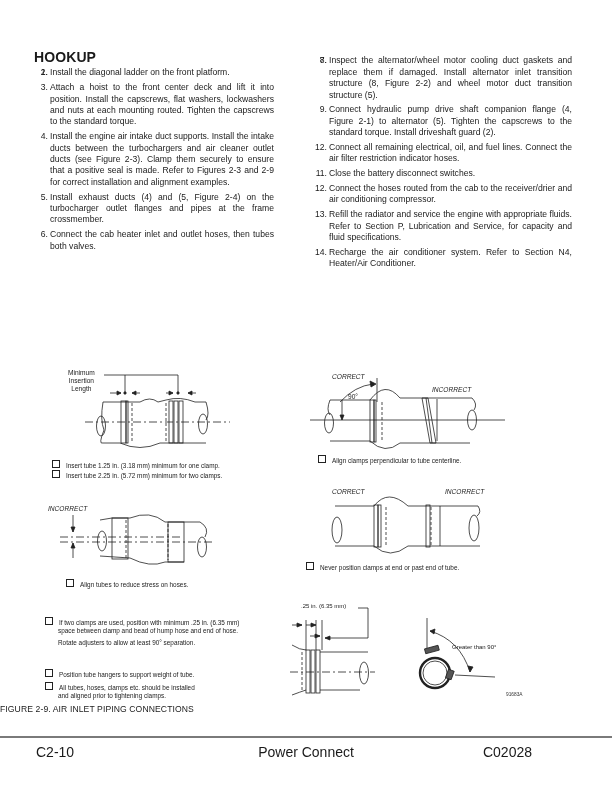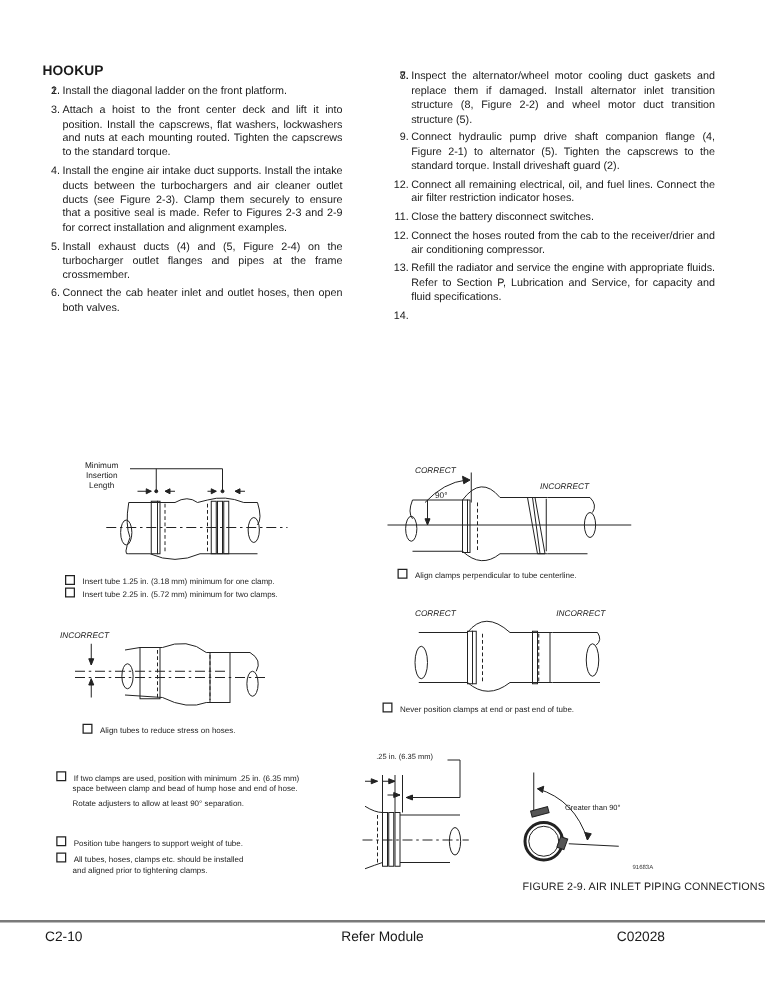--- a/index.html
+++ b/index.html
@@ -1,63 +1,63 @@
 <!DOCTYPE html>
 <html><head>
   <meta charset="utf-8">
   <style>
     html, body { margin: 0; padding: 0; background: #ffffff; }
     body { width: 612px; height: 792px; position: relative; overflow: hidden;
            font-family: "Liberation Sans", sans-serif; color: #1a1a1a; }
     .col { position: absolute; top: 52px; font-size: 8.6px; line-height: 11.4px; }
     .col-left { left: 34px; width: 240px; }
     .col-right { left: 312px; width: 260px; }
-    .heading { font-weight: bold; font-size: 11px; margin: 0 0 4px 0; letter-spacing: 0.1px; }
+    .heading { font-weight: bold; font-size: 14px; margin: 0 0 4px 0; letter-spacing: 0.1px; }
     ol { list-style: none; margin: 0; padding: 0; }
     .item { position: relative; padding-left: 16px; margin-bottom: 3.4px; text-align: justify; }
     .col-right .item { padding-left: 17px; }
     .num { position: absolute; left: 0; top: 0; width: 14px; text-align: right; }
     .col-right .num { width: 15px; }
     .note { position: absolute; font-size: 6.4px; line-height: 8.6px; color: #222; white-space: nowrap; }
     .note .box { display: inline-block; width: 6px; height: 6px; border: 0.8px solid #222; margin-right: 6px; vertical-align: -0.5px; }
     .lbl { position: absolute; font-size: 6.6px; color: #222; white-space: nowrap; }
     .ital { font-style: italic; }
-    .caption { position: absolute; left: 0; width: 612px; top: 704px; text-align: right; font-size: 8.6px; letter-spacing: 0.1px; }
+    .caption { position: absolute; left: 0; width: 612px; top: 704px; text-align: left; font-size: 8.6px; letter-spacing: 0.1px; }
     .rule { position: absolute; left: 0; width: 612px; top: 736px; height: 2px; background: #7a7a7a; }
-    .footer { position: absolute; top: 744px; font-size: 11px; }
+    .footer { position: absolute; top: 744px; font-size: 14px; }
     .f-left { left: 36px; }
     .f-center { left: 0; width: 612px; text-align: center; }
     .f-right { right: 80px; }
     .fig-id { position: absolute; font-size: 4.8px; color: #333; }
   </style>
 </head>
 <body>
 
 <div class="col col-left">
   <div class="heading">HOOKUP</div>
   <ol>
     <li class="item"><span class="num">1.</span></li>
     <li class="item"><span class="num">2.</span><span>Install the diagonal ladder on the front platform.</span></li>
     <li class="item"><span class="num">3.</span><span>Attach a hoist to the front center deck and lift it into position. Install the capscrews, flat washers, lockwashers and nuts at each mounting routed. Tighten the capscrews to the standard torque.</span></li>
     <li class="item"><span class="num">4.</span><span>Install the engine air intake duct supports. Install the intake ducts between the turbochargers and air cleaner outlet ducts (see Figure 2-3). Clamp them securely to ensure that a positive seal is made. Refer to Figures 2-3 and 2-9 for correct installation and alignment examples.</span></li>
     <li class="item"><span class="num">5.</span><span>Install exhaust ducts (4) and (5, Figure 2-4) on the turbocharger outlet flanges and pipes at the frame crossmember.</span></li>
-    <li class="item"><span class="num">6.</span><span>Connect the cab heater inlet and outlet hoses, then open both valves.</span></li>
+    <li class="item"><span class="num">6.</span><span>Connect the cab heater inlet and outlet hoses, then tubes both valves.</span></li>
   </ol>
 </div>
 
 <div class="col col-right">
   <ol>
     <li class="item"><span class="num">7.</span></li>
     <li class="item"><span class="num">8.</span><span>Inspect the alternator/wheel motor cooling duct gaskets and replace them if damaged. Install alternator inlet transition structure (8, Figure 2-2) and wheel motor duct transition structure (5).</span></li>
     <li class="item"><span class="num">9.</span><span>Connect hydraulic pump drive shaft companion flange (4, Figure 2-1) to alternator (5). Tighten the capscrews to the standard torque. Install driveshaft guard (2).</span></li>
     <li class="item"><span class="num">12.</span><span>Connect all remaining electrical, oil, and fuel lines. Connect the air filter restriction indicator hoses.</span></li>
     <li class="item"><span class="num">11.</span><span>Close the battery disconnect switches.</span></li>
     <li class="item"><span class="num">12.</span><span>Connect the hoses routed from the cab to the receiver/drier and air conditioning compressor.</span></li>
     <li class="item"><span class="num">13.</span><span>Refill the radiator and service the engine with appropriate fluids. Refer to Section P, Lubrication and Service, for capacity and fluid specifications.</span></li>
-    <li class="item"><span class="num">14.</span></li>
+    <li class="item"><span class="num">14.</span><span>Recharge the air conditioner system. Refer to Section N4, Heater/Air Conditioner.</span></li>
   </ol>
 </div>
 
 <svg width="612" height="720" style="position:absolute;left:0;top:0;" viewBox="0 0 612 720">
   <g fill="none" stroke="#222" stroke-width="0.8">
 
     <g>
 
       <polyline points="104,375 178,375 178,392"></polyline>
       <line x1="125" y1="375" x2="125" y2="392"></line>
@@ -216,14 +216,14 @@
   <div><span class="box"></span><span>All tubes, hoses, clamps etc. should be installed</span></div>
   <div style="padding-left:13px;">and aligned prior to tightening clamps.</div>
 </div>
 
 <div class="fig-id" style="left:506px;top:692px;">91683A</div>
 
 <div class="caption">FIGURE 2-9.  AIR INLET PIPING CONNECTIONS</div>
 
 <div class="rule"></div>
 <div class="footer f-left">C2-10</div>
-<div class="footer f-center">Refer Module</div>
+<div class="footer f-center">Power Connect</div>
 <div class="footer f-right">C02028</div>
 
 </body></html>

